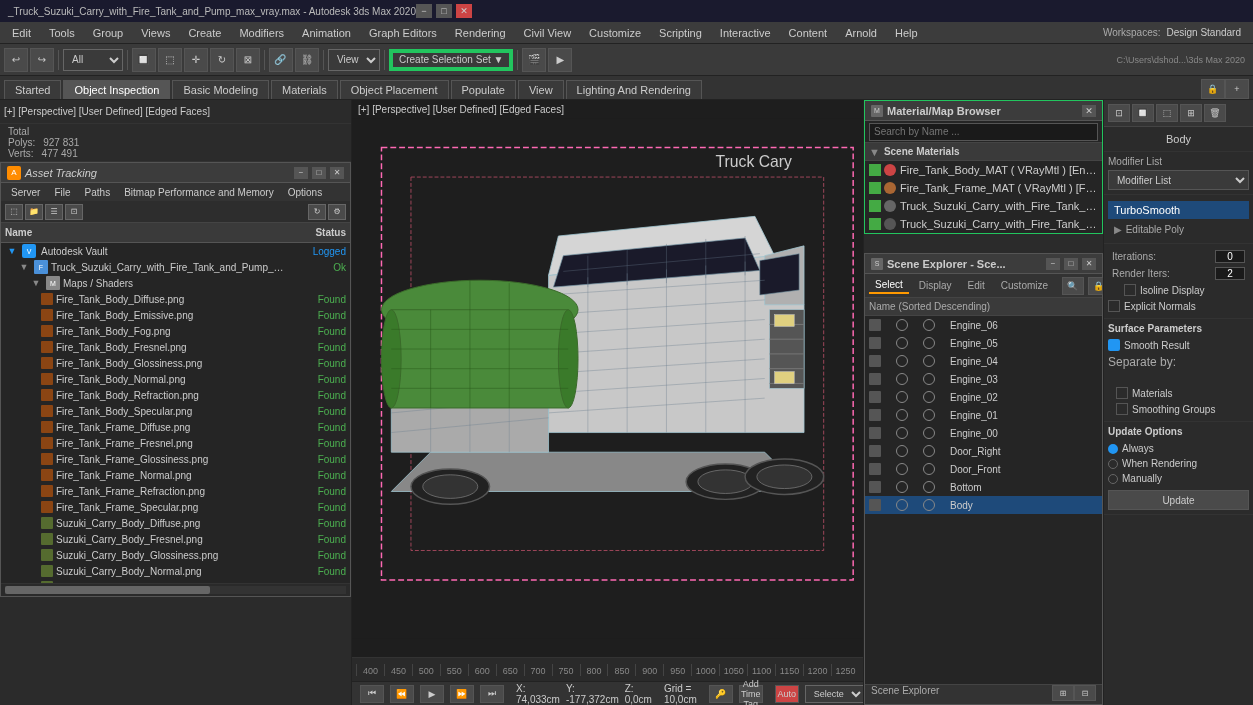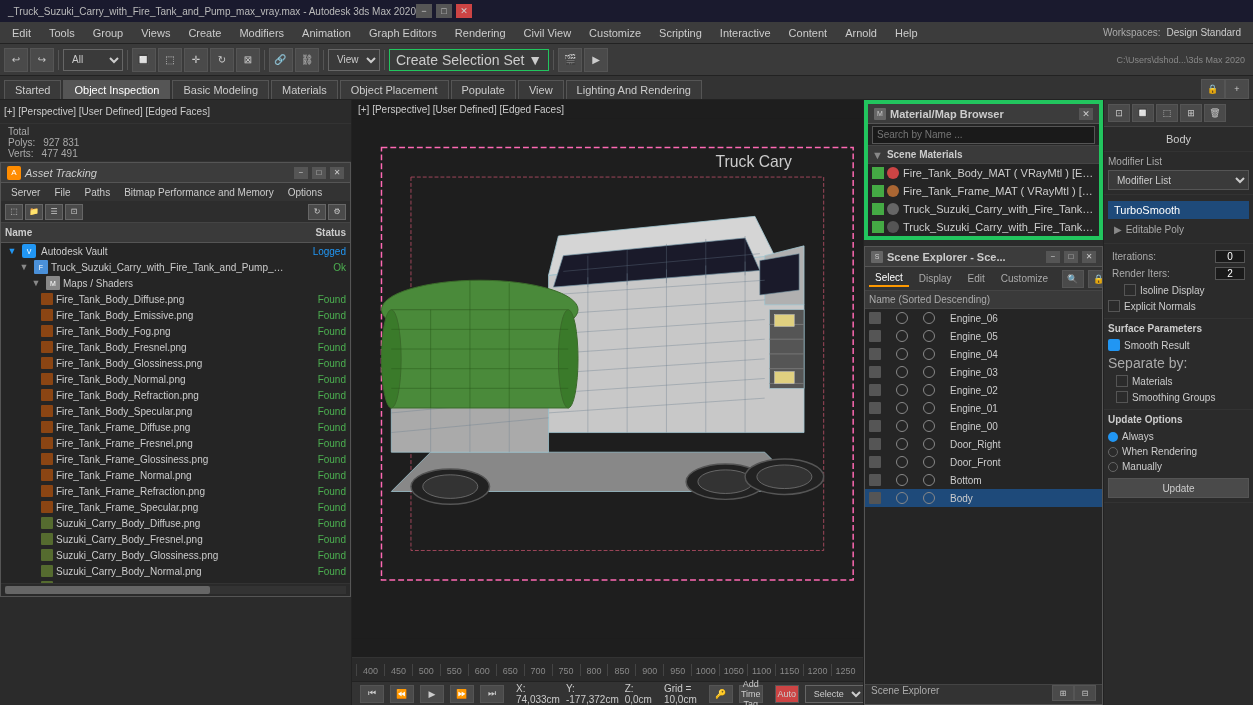--- a/index.html
+++ b/index.html
@@ -12,21 +12,21 @@
 
     
     #menubar { height: 22px; background: #3c3c3c; display: flex; align-items: center; padding: 0 4px; gap: 2px; border-bottom: 1px solid #222; }
     .menu-item { padding: 2px 8px; color: #ccc; font-size: 11px; cursor: pointer; white-space: nowrap; }
 
     
     #toolbar { height: 32px; background: #3a3a3a; display: flex; align-items: center; padding: 0 4px; gap: 2px; border-bottom: 1px solid #222; }
     .tb-btn { height: 24px; min-width: 24px; background: #4a4a4a; border: 1px solid #555; color: #ccc; font-size: 10px; cursor: pointer; display: flex; align-items: center; justify-content: center; padding: 0 4px; }
     .tb-sep { width: 1px; height: 20px; background: #555; margin: 0 2px; }
     .tb-select { height: 22px; background: #3a3a3a; border: 1px solid #666; color: #ccc; font-size: 10px; padding: 0 4px; min-width: 60px; }
-    .tb-create-sel { height: 22px; background: #3a3a3a; border: 1px solid #22c55e; color: #ccc; font-size: 14px; padding: 0 6px; }
+    .tb-create-sel { height: 22px; background: #3a3a3a; border: 4px solid #22c55e; color: #ccc; font-size: 10px; padding: 0 6px; }
 
     
     #tabbar { height: 24px; background: #333; display: flex; align-items: flex-end; padding: 0 4px; border-bottom: 1px solid #222; }
     .tab { padding: 3px 10px; background: #3a3a3a; border: 1px solid #555; border-bottom: none; color: #ccc; font-size: 11px; cursor: pointer; margin-right: 2px; }
     .tab.active { background: #555; color: #fff; }
     .tb2-btn { height: 22px; min-width: 22px; background: #4a4a4a; border: 1px solid #555; color: #ccc; font-size: 9px; cursor: pointer; display: flex; align-items: center; justify-content: center; padding: 0 4px; }
 
     
     #viewport-label { height: 24px; background: #2b2b2b; display: flex; align-items: center; padding: 0 4px; font-size: 10px; color: #ccc; border-bottom: 1px solid #333; }
 
@@ -56,21 +56,21 @@
     .status-logged { color: #2196f3; }
     .indent-1 { padding-left: 16px; }
     .indent-2 { padding-left: 28px; }
     .indent-3 { padding-left: 40px; }
     #viewport-inner { flex: 1; background: #1e1e1e; position: relative; overflow: hidden; }
 
     
     #right-panels { width: 240px; display: flex; flex-direction: column; background: #2b2b2b; border-left: 1px solid #222; flex-shrink: 0; }
 
     
-    #material-browser { background: #2d2d2d; border: 4px solid #22c55e; margin-bottom: 6px; flex-shrink: 0; }
+    #material-browser { background: #2d2d2d; border: 1px solid #22c55e; margin-bottom: 19px; flex-shrink: 0; }
     .panel-titlebar { background: #3c3c3c; height: 20px; display: flex; align-items: center; padding: 0 6px; gap: 4px; border-bottom: 1px solid #555; }
     .panel-icon { width: 12px; height: 12px; background: #666; border-radius: 1px; display: flex; align-items: center; justify-content: center; font-size: 7px; color: #ccc; flex-shrink: 0; }
     .panel-title { flex: 1; font-size: 11px; color: #ccc; font-weight: bold; }
     .panel-close { width: 14px; height: 12px; background: #555; border: none; color: #ccc; font-size: 9px; cursor: pointer; }
     .search-box { height: 22px; display: flex; align-items: center; padding: 2px 4px; background: #252525; border-bottom: 1px solid #444; }
     .search-input { flex: 1; background: #1a1a1a; border: 1px solid #555; color: #ccc; font-size: 10px; padding: 1px 4px; height: 18px; }
     
     .scene-materials-header { background: #3a3a3a; height: 18px; display: flex; align-items: center; padding: 0 4px; border-bottom: 1px solid #444; }
     .sm-title { font-size: 10px; color: #ccc; font-weight: bold; }
     .material-list { background: #252525; }
@@ -721,21 +721,21 @@
           <span>Explicit Normals</span>
         </div>
       </div>
 
       <div class="mod-section">
         <div style="font-size:10px;color:#ccc;font-weight:bold;margin-bottom:3px;">Surface Parameters</div>
         <div style="display:flex;align-items:center;padding:2px 0;font-size:10px;">
           <div class="mod-checkbox"></div>
           <span>Smooth Result</span>
         </div>
-        <div style="font-size:14px;color:#aaa;margin-top:2px;margin-bottom:2px;">Separate by:</div>
+        <div style="font-size:12px;color:#aaa;margin-top:2px;margin-bottom:16px;">Separate by:</div>
         <div style="display:flex;align-items:center;padding:2px 0;font-size:10px;margin-left:8px;">
           <div class="mod-checkbox-empty"></div>
           <span>Materials</span>
         </div>
         <div style="display:flex;align-items:center;padding:2px 0;font-size:10px;margin-left:8px;">
           <div class="mod-checkbox-empty"></div>
           <span>Smoothing Groups</span>
         </div>
       </div>
 

